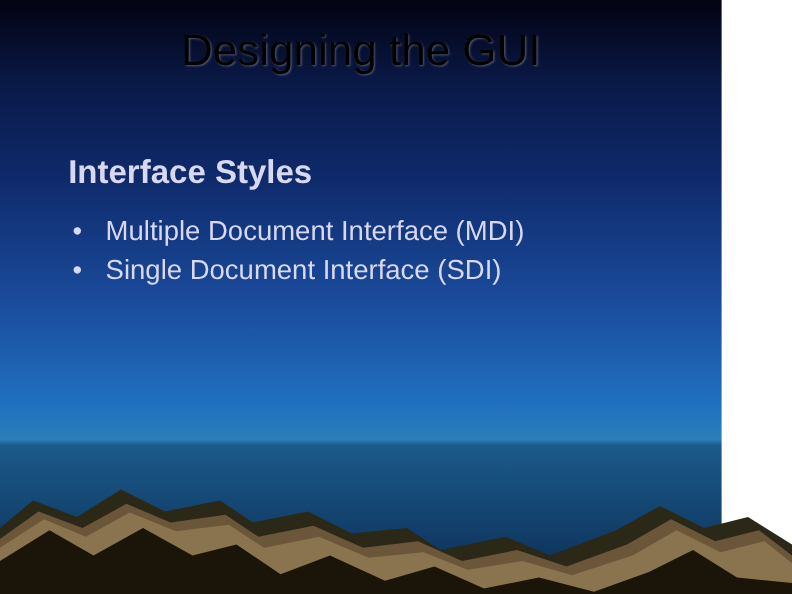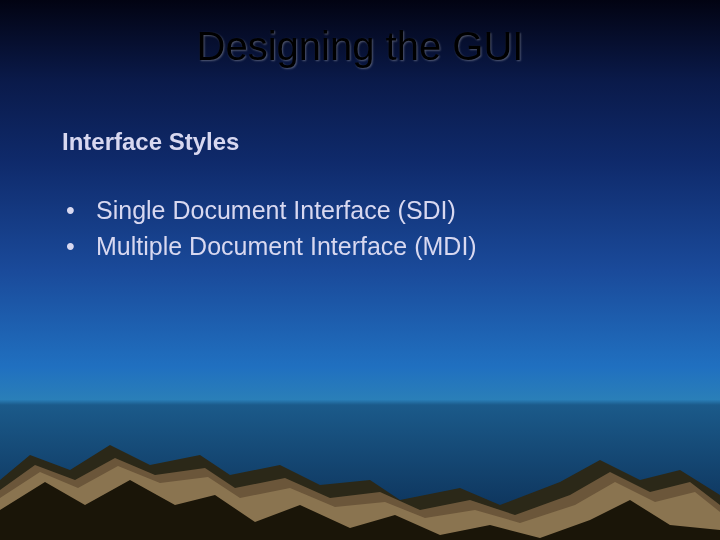--- a/index.html
+++ b/index.html
@@ -1,18 +1,18 @@
 <!DOCTYPE html>
 <html><head>
 <meta charset="utf-8">
 <style>
   * { margin: 0; padding: 0; box-sizing: border-box; }
   html, body { width: 720px; height: 540px; overflow: hidden; }
   .slide {
-    width: 720px;
+    width: 656px;
     height: 540px;
     position: relative;
     background: linear-gradient(to bottom,
       #020312 0%,
       #0a1a4a 15%,
       #0f2a6b 30%,
       #1a4a9a 50%,
       #2070c0 68%,
       #2a7fb8 74%,
       #1b5a8a 75%,
@@ -25,24 +25,24 @@
     left: 0;
     width: 100%;
     text-align: center;
     color: #000000;
     font-size: 40px;
     font-weight: 400;
     text-shadow: 1px 1px 2px rgba(255,255,255,0.3);
   }
   .subtitle {
     position: absolute;
-    top: 128px;
+    top: 140px;
     left: 62px;
     color: #d8d8f0;
-    font-size: 24px;
+    font-size: 30px;
     font-weight: bold;
   }
   .bullets {
     position: absolute;
     top: 192px;
     left: 62px;
     list-style: none;
   }
   .bullets li {
     color: #d8d8f0;
@@ -72,22 +72,22 @@
 </head>
 <body>
 
 <div class="slide">
 
   <h1 class="title">Designing the GUI</h1>
 
   <h2 class="subtitle">Interface Styles</h2>
 
   <ul class="bullets">
+    <li>Multiple Document Interface (MDI)</li>
     <li>Single Document Interface (SDI)</li>
-    <li>Multiple Document Interface (MDI)</li>
   </ul>
 
   <svg class="mountains" viewBox="0 0 720 130" preserveAspectRatio="none">
 
     <path d="M0,130 L0,70 L30,45 L70,60 L110,35 L150,55 L200,45 L230,65 L280,55 L320,75 L370,70 L400,90 L460,78 L500,95 L560,72 L600,50 L640,70 L680,60 L720,85 L720,130 Z" fill="#2b2818"></path>
 
     <path d="M0,130 L0,80 L35,55 L75,70 L115,48 L155,65 L205,58 L235,78 L285,68 L330,88 L380,82 L420,100 L470,90 L515,105 L570,85 L610,62 L650,82 L690,72 L720,95 L720,130 Z" fill="#6b563a"></path>
 
     <path d="M0,130 L0,88 L40,62 L78,78 L118,56 L160,73 L208,67 L240,88 L290,78 L335,97 L385,92 L425,108 L475,100 L520,113 L575,95 L615,72 L655,92 L695,82 L720,102 L720,130 Z" fill="#8a7450"></path>
 

